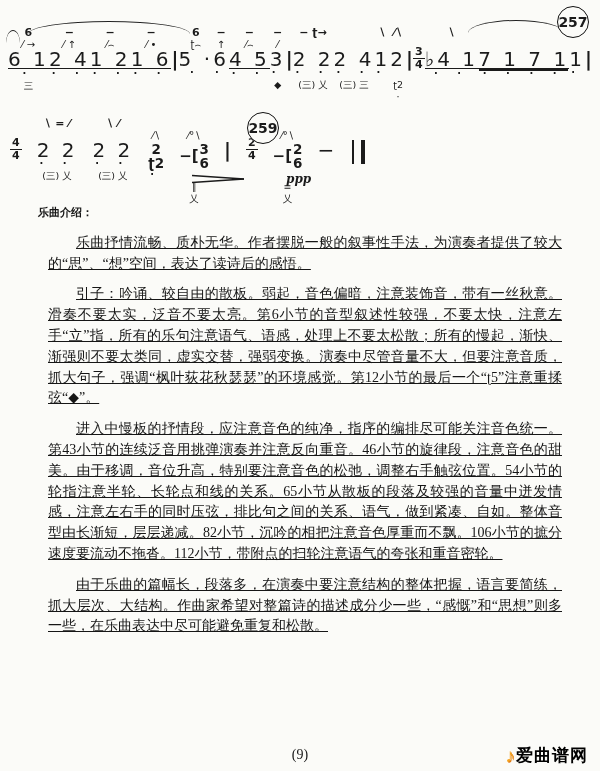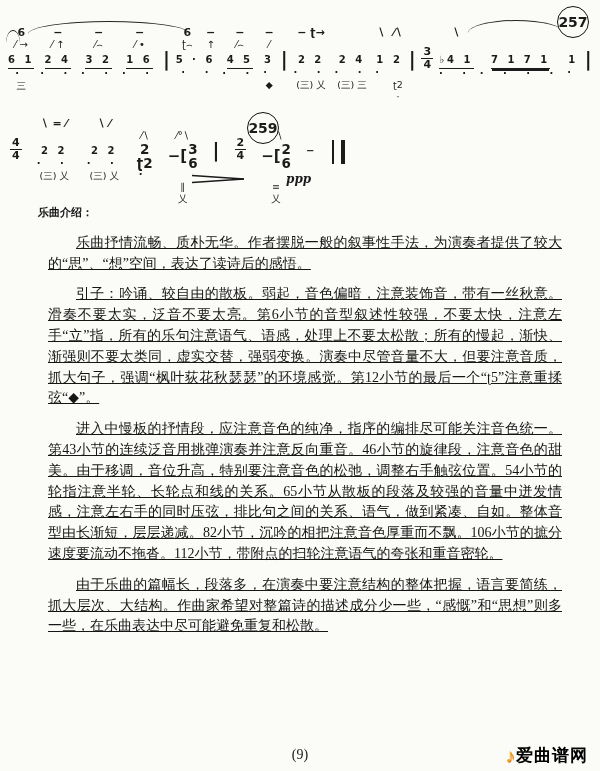--- a/index.html
+++ b/index.html
@@ -8,21 +8,21 @@
 
   
   .notation{position:absolute;top:6px;left:6px;width:588px;height:196px;
             font-family:"DejaVu Sans",sans-serif;color:#1b1b1b;}
   .nrow{display:flex;align-items:flex-start;}
   .nrow1{justify-content:space-between;margin:20px 2px 0 2px;}
   .nrow2{margin:14px 0 0 4px;gap:15px;width:390px;}
   .cell{display:inline-flex;flex-direction:column;align-items:center;}
   .toprow{height:13px;font-size:11px;font-weight:bold;line-height:13px;white-space:pre;}
   .ornrow{height:12px;font-size:10px;line-height:12px;white-space:pre;}
-  .main{font-size:10px;font-weight:bold;line-height:17px;letter-spacing:3px;white-space:pre;}
+  .main{font-size:20px;font-weight:normal;line-height:17px;letter-spacing:3px;white-space:pre;}
   .ul1{border-bottom:1.5px solid #1b1b1b;}
   .ul2{border-bottom:1.5px solid #1b1b1b;box-shadow:0 3px 0 -1px #1b1b1b;}
   .dotsrow{height:11px;font-size:10px;line-height:9px;font-weight:bold;letter-spacing:8px;white-space:pre;}
   .subrow{height:12px;font-size:9.5px;line-height:12px;white-space:pre;}
   .bar{font-size:19px;font-weight:bold;margin-top:23px;line-height:20px;}
   .finalbar{width:7px;height:24px;margin-top:23px;border-left:2px solid #1b1b1b;border-right:4px solid #1b1b1b;}
   .time{display:inline-flex;flex-direction:column;align-items:center;margin-top:20px;
         font-weight:bold;font-size:11px;line-height:12px;}
   .tnum{border-bottom:1px solid #1b1b1b;padding:0 2px;}
   .chordmid{display:flex;align-items:center;}
@@ -71,21 +71,21 @@
         <span class="cell">
           <span class="toprow">−</span>
           <span class="ornrow">⁄ ↑</span>
           <span class="main ul1">2 4</span>
           <span class="dotsrow">· ·</span>
           <span class="subrow"></span>
         </span>
         <span class="cell">
           <span class="toprow">−</span>
           <span class="ornrow">⁄⌢</span>
-          <span class="main ul1">3 2</span>
+          <span class="main ul1">1 2</span>
           <span class="dotsrow">· ·</span>
           <span class="subrow"></span>
         </span>
         <span class="cell">
           <span class="toprow">−</span>
           <span class="ornrow">⁄ •</span>
           <span class="main ul1">1 6</span>
           <span class="dotsrow">· ·</span>
           <span class="subrow"></span>
         </span>

